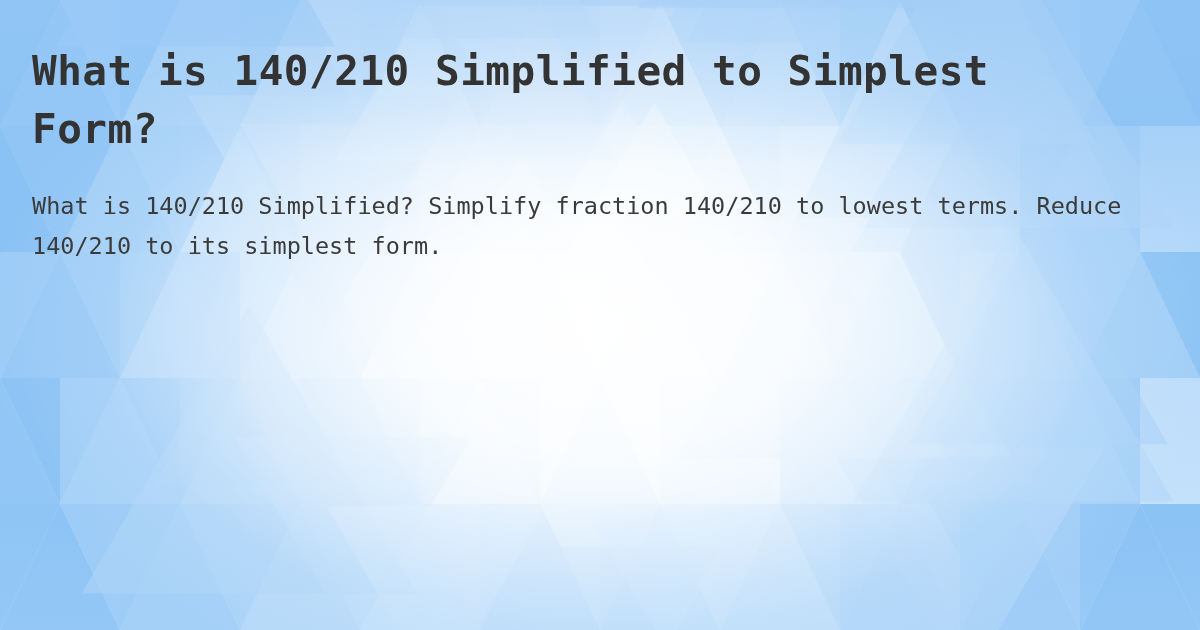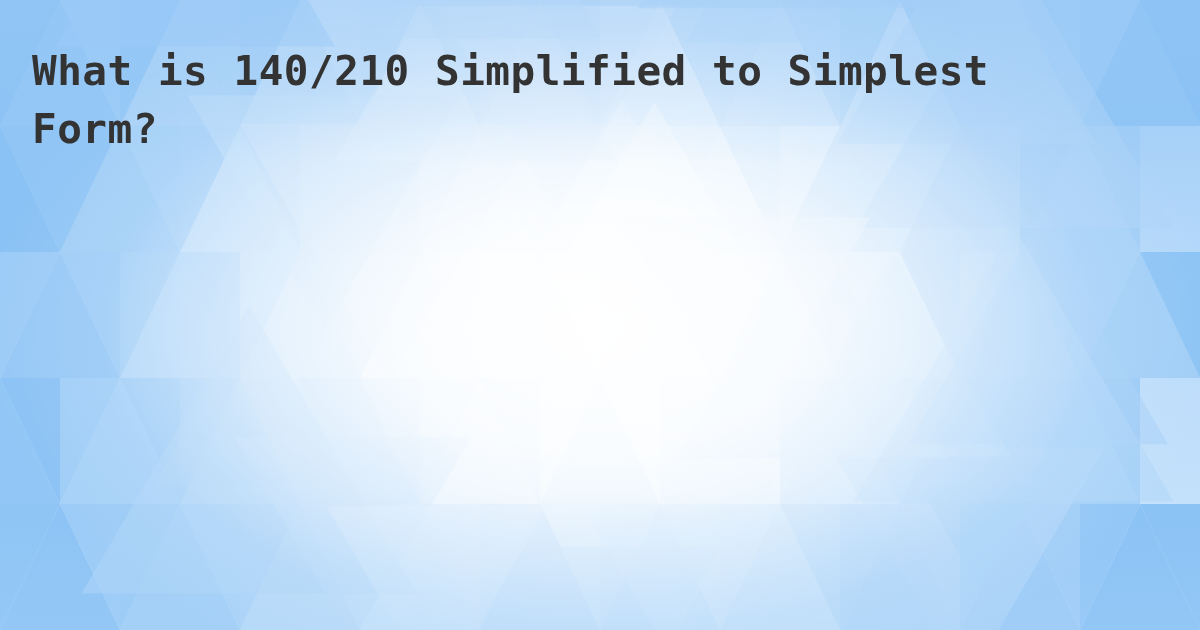--- a/index.html
+++ b/index.html
@@ -302,20 +302,21 @@
       </g>
   </svg>
 
   <div id="bg-glow"></div>
   <div id="bg-vign"></div>
 
   <div id="content">
 
     <div class="title">What is 140/210 Simplified to Simplest Form?</div>
 
+    <div class="subtitle">What is 140/210 Simplified? Simplify fraction 140/210 to lowest terms. Reduce 140/210 to its simplest form.</div>
 
 
     <div id="footer">
 
       
 
       
 
       
 

